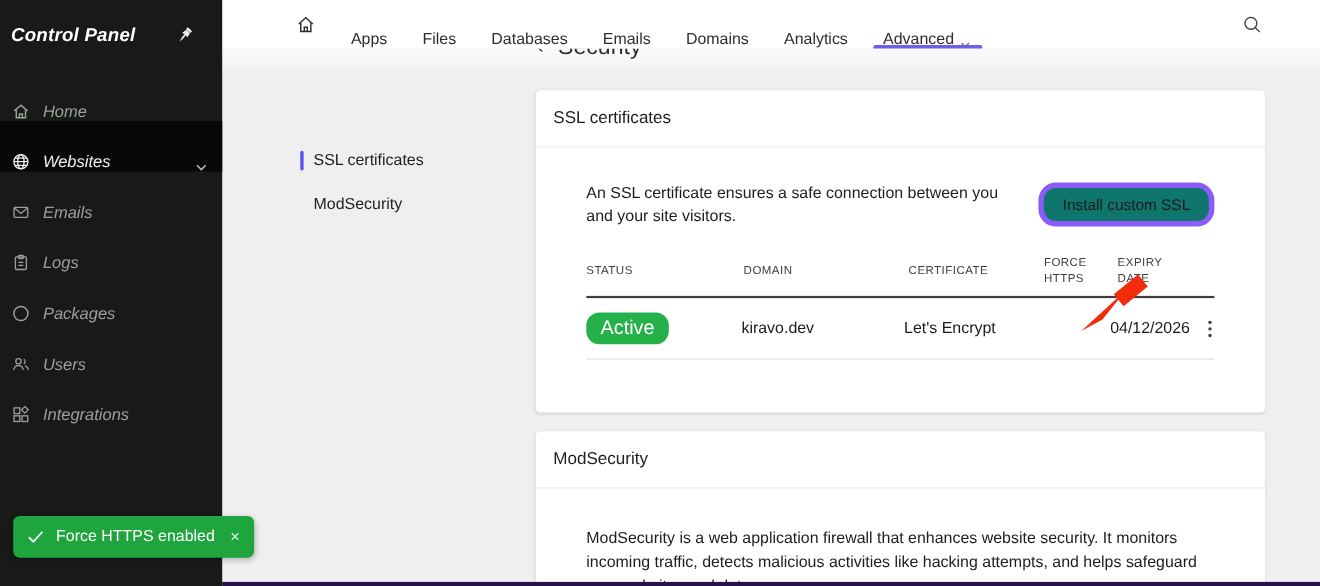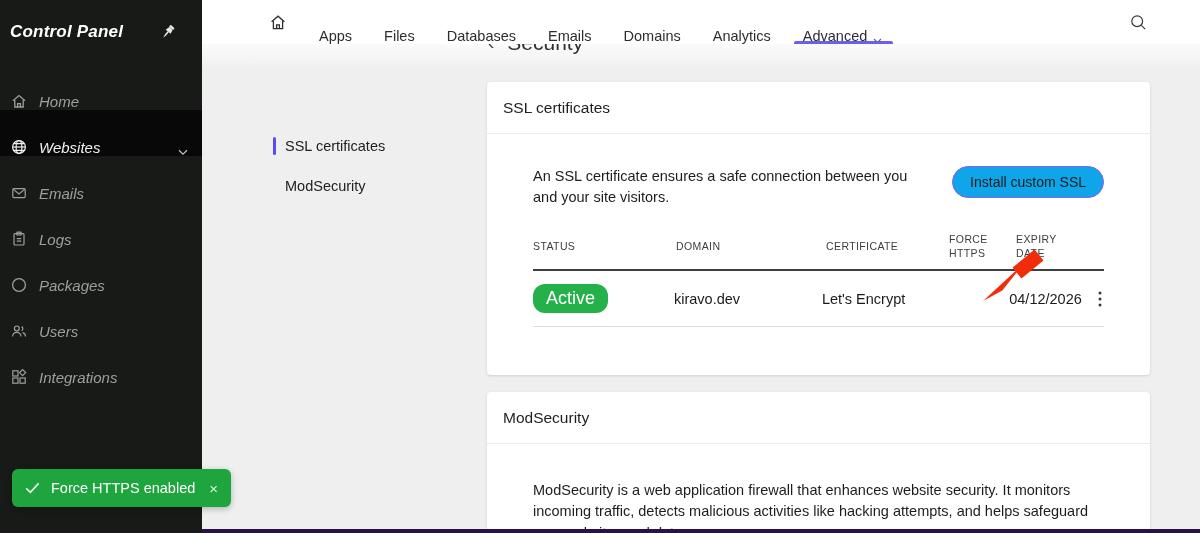--- a/index.html
+++ b/index.html
@@ -103,21 +103,21 @@
   .card-ssl { top:38px; height:293px; overflow:hidden; }
   .card-mod { top:348px; height:230px; overflow:hidden; }
   .card-header {
     padding:17px 16px 16px; font-size:15.5px; color:#1e1e1e;
     border-bottom:1px solid #ececec;
   }
   .card-body { padding:32px 46px 0; }
   .desc-row { display:flex; justify-content:space-between; align-items:flex-start; }
   .desc-text { width:402px; font-size:14.5px; line-height:1.45; color:#1d1d1d; }
   .btn-outline {
-    background:#0ea5e9; border:1px solid #8b5cf6; border-radius:16px;
+    background:#0f766e; border:5px solid #8b5cf6; border-radius:16px;
     padding:7px 17px; font-size:14px; color:#1c1c1c; cursor:pointer;
     font-family:"Liberation Sans", sans-serif; white-space:nowrap;
   }
   .mod-text { font-size:14.5px; line-height:1.47; color:#1d1d1d; padding-top:4px; }
 
   
   .tbl { margin-top:24px; }
   .thead {
     display:flex; align-items:center; padding-bottom:9px;
     border-bottom:2px solid #3f3f3f;

